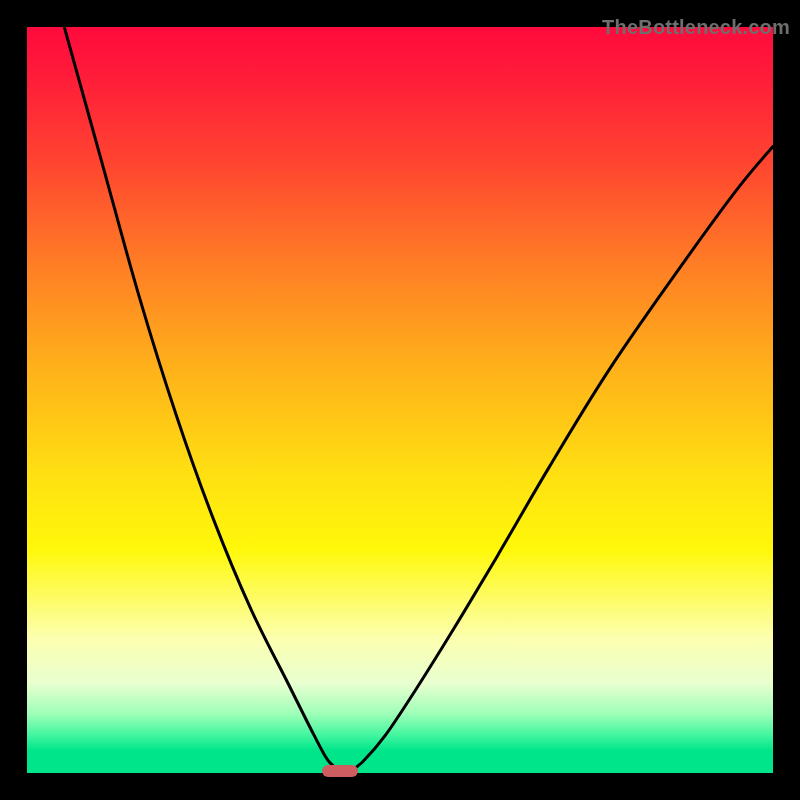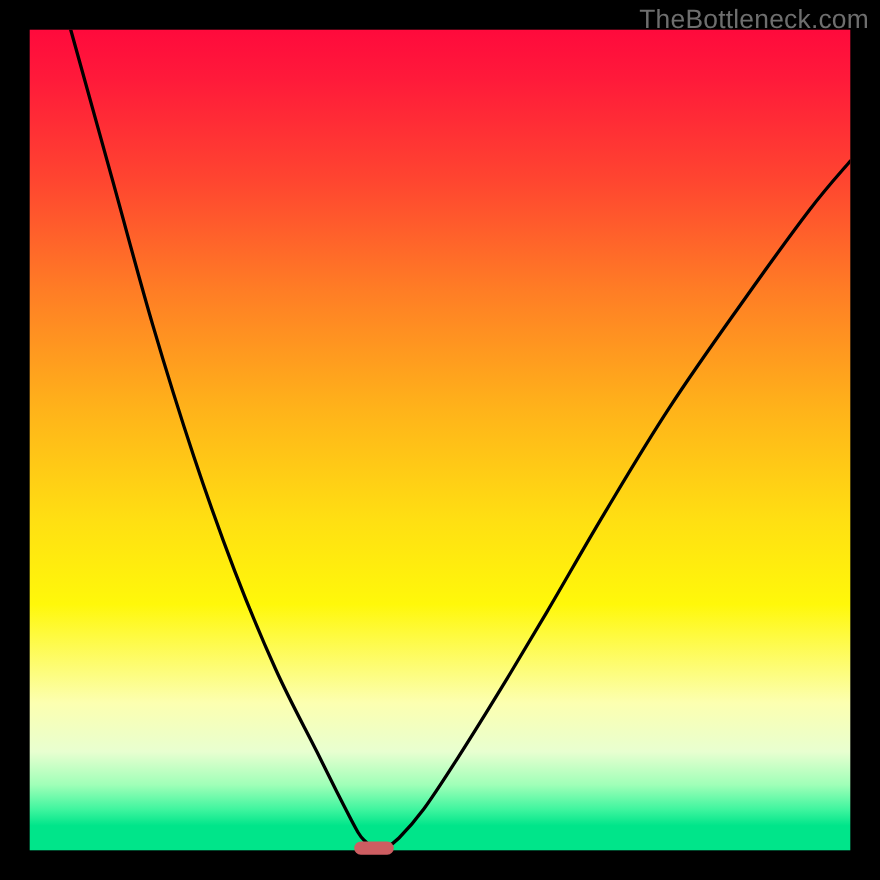--- a/index.html
+++ b/index.html
@@ -28,25 +28,25 @@
       #fcffb0 82%,
       #e8ffd0 88%,
       #a0ffb8 92%,
       #40f59f 95%,
       #00e58a 97%,
       #00e58a 100%
     );
   }
   .watermark {
     position: absolute;
-    top: 4px;
+    top: 16px;
     right: 10px;
     color: #6e6e6e;
-    font-size: 24px;
-    font-weight: 400;
+    font-size: 20px;
+    font-weight: 700;
     letter-spacing: 0.2px;
     z-index: 5;
     user-select: none;
   }
   svg.curves {
     position: absolute;
     left: 0;
     top: 0;
     width: 746px;
     height: 746px;

